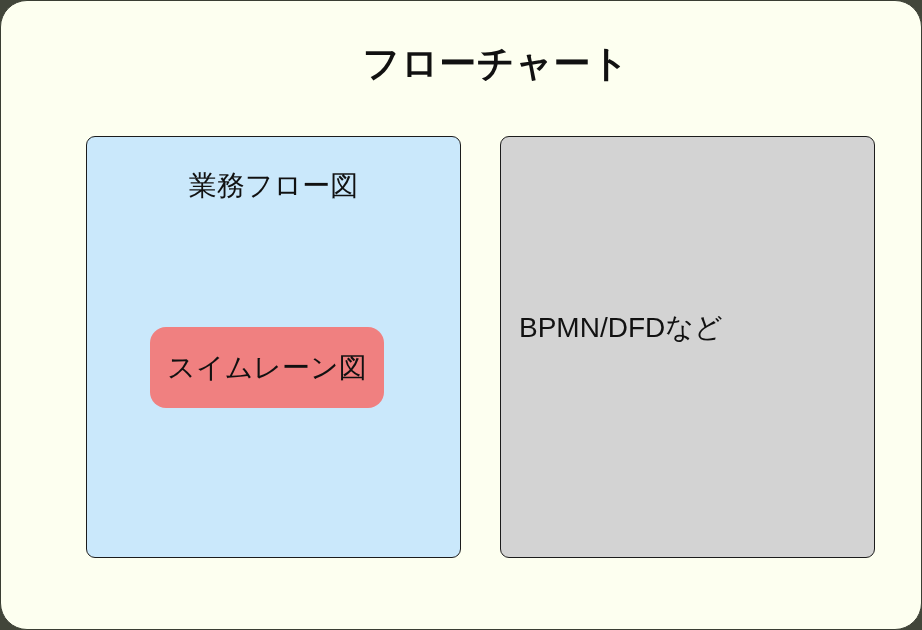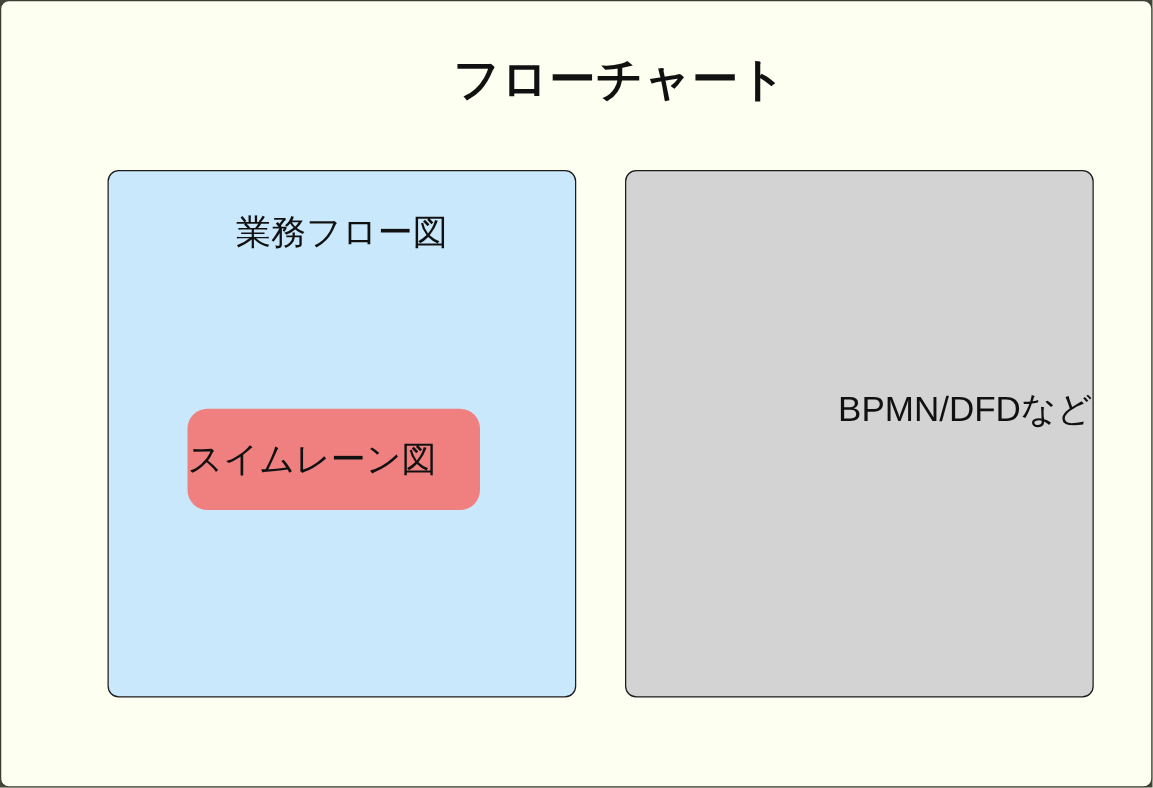--- a/index.html
+++ b/index.html
@@ -13,21 +13,21 @@
     position: relative;
     font-family: "Liberation Sans", sans-serif;
     background: #42463A; 
   }
   .canvas {
     position: absolute;
     inset: 0;
     box-sizing: border-box;
     background: #FDFFF0;
     border: 1.5px solid #3A3E33;
-    border-radius: 7px;
+    border-radius: 27px;
   }
   .diagram-title {
     margin-top: 38px;
     padding-left: 70px; 
     text-align: center;
     font-size: 37px;
     font-weight: 700;
     color: #111111;
     letter-spacing: 0.5px;
     white-space: nowrap;
@@ -41,21 +41,21 @@
     border: 1.5px solid #1C1C1C;
     border-radius: 9px;
   }
   .group-business {
     left: 85px;
   }
   .group-other {
     left: 499px;
     display: flex;
     align-items: center;
-    justify-content: flex-end;
+    justify-content: flex-start;
     padding-bottom: 40px; 
     padding-left: 18px;
   }
   .group-label {
     padding-top: 30px;
     text-align: center;
     font-size: 28px;
     font-weight: 500;
     color: #111111;
     white-space: nowrap;
@@ -63,21 +63,21 @@
   .swimlane-node {
     position: absolute;
     left: 63px;
     top: 190px;
     width: 234px;
     height: 81px;
     box-sizing: border-box;
     border-radius: 16px;
     display: flex;
     align-items: center;
-    justify-content: flex-start;
+    justify-content: center;
     font-size: 28px;
     font-weight: 500;
     color: #111111;
     white-space: nowrap;
   }
   .other-label {
     text-align: center;
     font-size: 28px;
     line-height: 35px;
     font-weight: 500;

